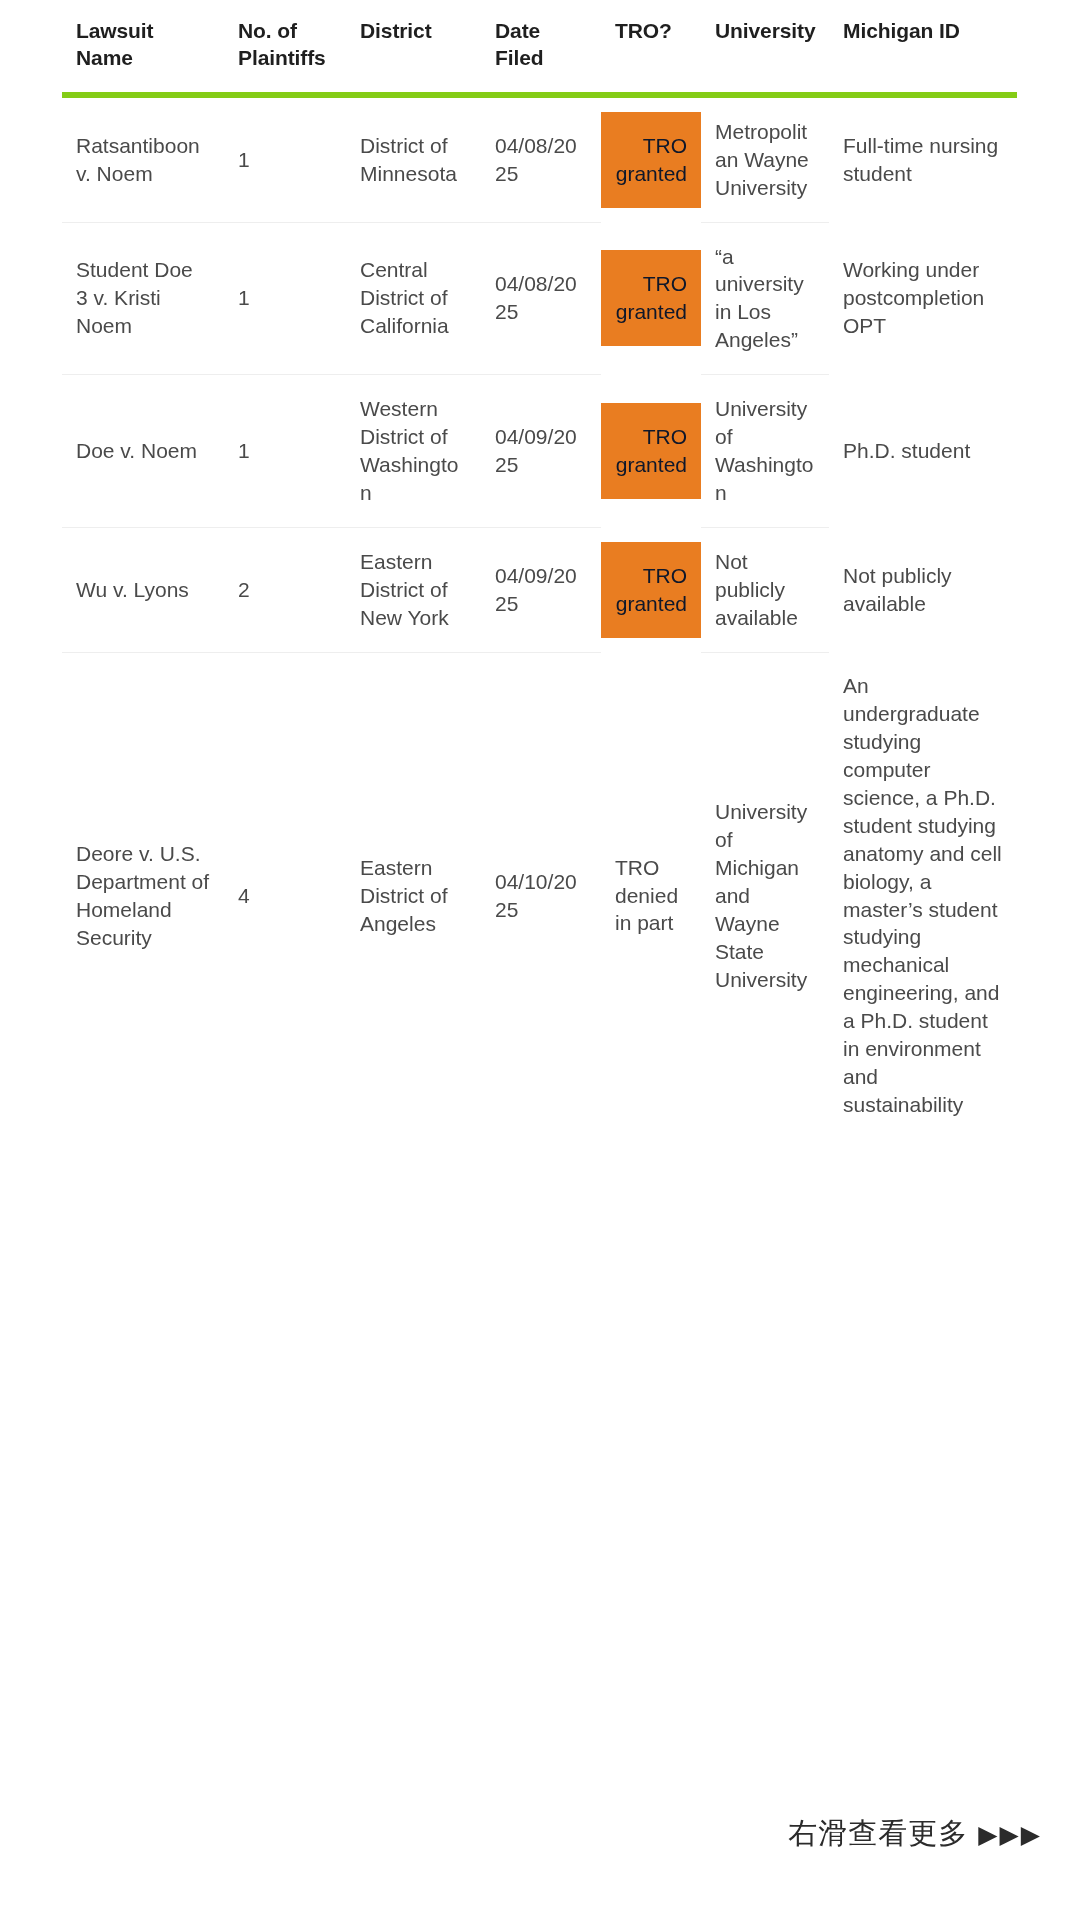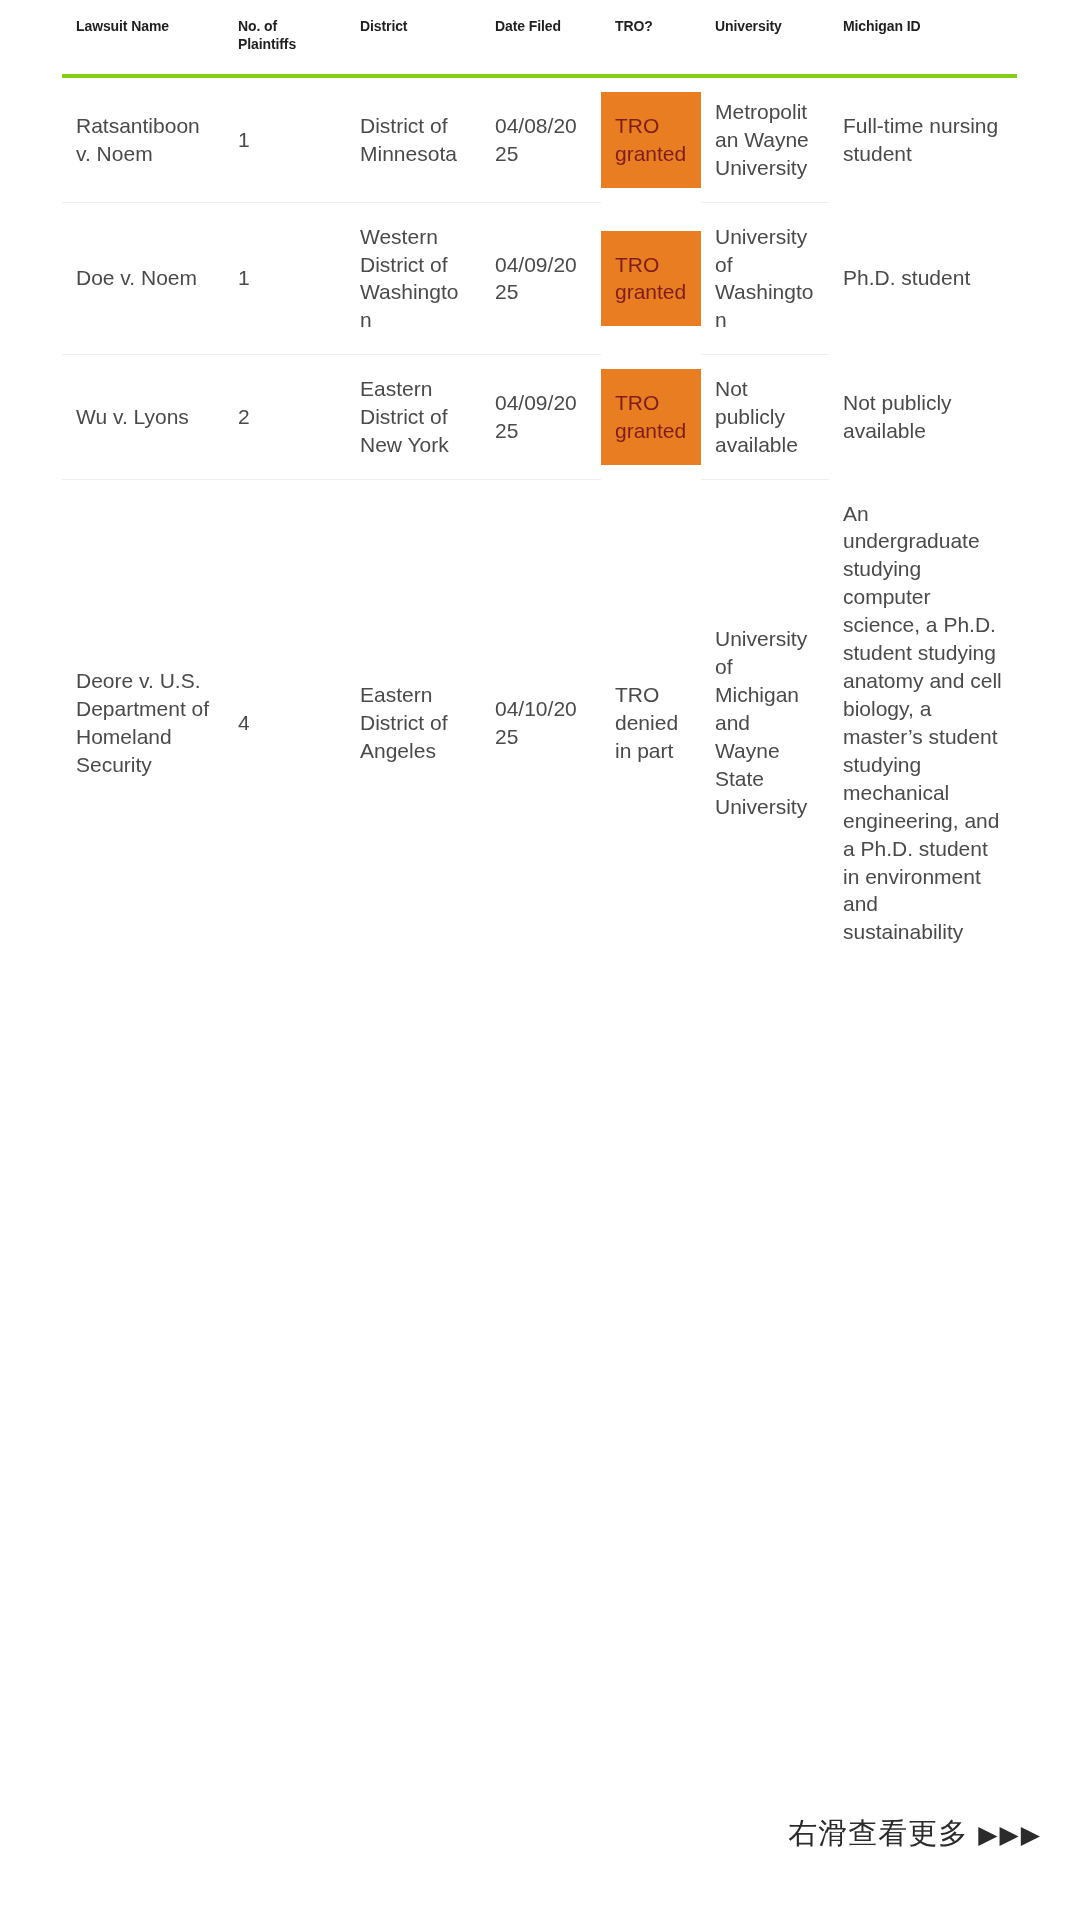--- a/index.html
+++ b/index.html
@@ -33,28 +33,28 @@
   
   col.c-name     { width: 162px; }
   col.c-plaint   { width: 122px; }
   col.c-district { width: 135px; }
   col.c-date     { width: 120px; }
   col.c-tro      { width: 100px; }
   col.c-univ     { width: 128px; }
   col.c-sid      { width: 188px; }
 
   thead th {
-    font-size: 14px;
+    font-size: 21px;
     font-weight: bold;
     color: #1f1f1f;
     text-align: left;
     vertical-align: top;
     line-height: 1.28;
     padding: 18px 14px 20px 14px;
-    border-bottom: 4px solid #84cc16;
+    border-bottom: 6px solid #84cc16;
     letter-spacing: -0.1px;
   }
   thead th.th-tro  { padding-left: 14px; }
 
   tbody td {
     font-size: 21px;
     font-weight: normal;
     color: #4a4a4a;
     line-height: 1.33;
     vertical-align: middle;
@@ -74,21 +74,22 @@
   .tro-box {
     box-sizing: border-box;
     width: 100%;
     min-height: 100%;
     padding: 20px 14px 20px 14px;
     line-height: 1.33;
     font-size: 21px;
   }
   .tro-box.granted {
     background: #e97d21;
-    color: #7f1d1d;
+    color: #0f172a;
+    text-align: right;
   }
   .tro-box.plain {
     background: transparent;
     color: #4a4a4a;
     padding-left: 14px;
   }
 
   
   td.sid-cell { border-bottom: none; }
 
@@ -141,20 +142,31 @@
         <td>1</td>
         <td>District of Minnesota</td>
         <td>04/08/2025</td>
         <td class="tro-cell">
           <div class="tro-box granted">TRO granted</div>
         </td>
         <td>Metropolitan Wayne University</td>
         <td class="sid-cell">Full-time nursing student</td>
       </tr>
 
+      <tr>
+        <td>Student Doe 3 v. Kristi Noem</td>
+        <td>1</td>
+        <td>Central District of California</td>
+        <td>04/08/2025</td>
+        <td class="tro-cell">
+          <div class="tro-box granted">TRO granted</div>
+        </td>
+        <td>“a university in Los Angeles”</td>
+        <td class="sid-cell">Working under postcompletion OPT</td>
+      </tr>
 
       <tr>
         <td>Doe v. Noem</td>
         <td>1</td>
         <td>Western District of Washington</td>
         <td>04/09/2025</td>
         <td class="tro-cell">
           <div class="tro-box granted">TRO granted</div>
         </td>
         <td>University of Washington</td>

